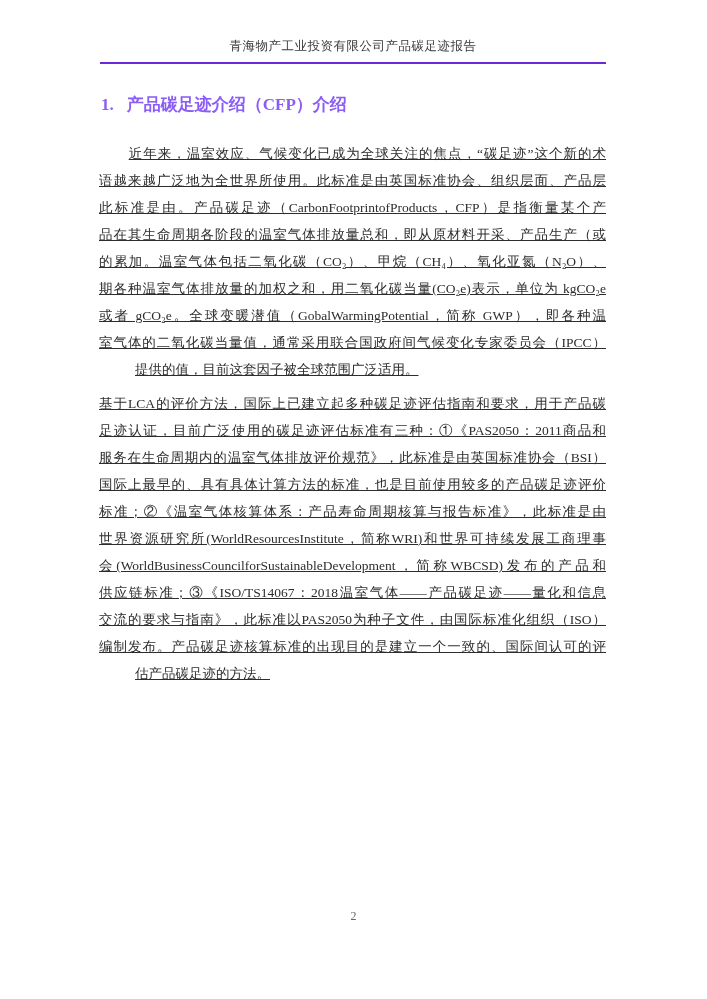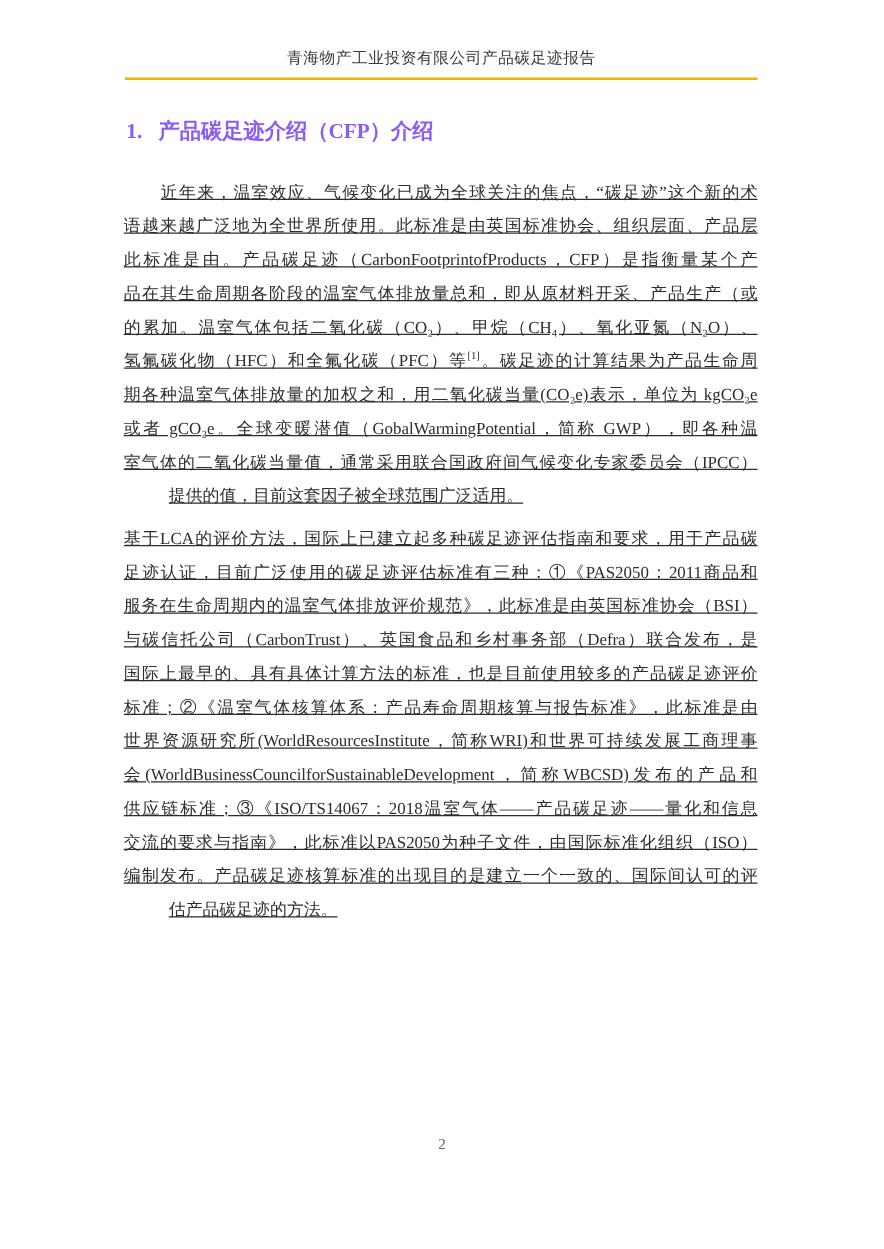--- a/index.html
+++ b/index.html
@@ -13,21 +13,21 @@
     font-family: "Liberation Serif", "DejaVu Serif", serif;
     color: #2d2d2d;
   }
   .header {
     position: absolute;
     top: 0;
     left: 100px;
     right: 101px;
     padding-top: 38px;
     padding-bottom: 7px;
-    border-bottom: 2px solid #eab308;
+    border-bottom: 2px solid #6d28d9;
     text-align: center;
   }
   .header-title {
     font-size: 12.5px;
     color: #3a3a3a;
     letter-spacing: 0.5px;
   }
   .content {
     position: absolute;
     top: 88px;
@@ -84,31 +84,29 @@
       <span class="h-num">1.</span><span>产品碳足迹介绍（CFP）介绍</span>
     </div>
 
     <div>
         <div class="para">
           <div class="line first">近年来，温室效应、气候变化已成为全球关注的焦点，“碳足迹”这个新的术</div>
           <div class="line">语越来越广泛地为全世界所使用。此标准是由英国标准协会、组织层面、产品层</div>
           <div class="line">此标准是由。产品碳足迹（CarbonFootprintofProducts，CFP）是指衡量某个产</div>
           <div class="line">品在其生命周期各阶段的温室气体排放量总和，即从原材料开采、产品生产（或</div>
           <div class="line">的累加。温室气体包括二氧化碳（CO₂）、甲烷（CH₄）、氧化亚氮（N₂O）、</div>
-          <div class="line">氢氟碳化物（HFC）和全氟化碳（PFC）等<sup>[1]</sup>。碳足迹的计算结果为产品生命周</div>
           <div class="line">期各种温室气体排放量的加权之和，用二氧化碳当量(CO₂e)表示，单位为 kgCO₂e</div>
           <div class="line">或者 gCO₂e。全球变暖潜值（GobalWarmingPotential，简称 GWP），即各种温</div>
           <div class="line">室气体的二氧化碳当量值，通常采用联合国政府间气候变化专家委员会（IPCC）</div>
           <div class="line last">提供的值，目前这套因子被全球范围广泛适用。</div>
         </div>
         <div class="para">
           <div class="line">基于LCA的评价方法，国际上已建立起多种碳足迹评估指南和要求，用于产品碳</div>
           <div class="line">足迹认证，目前广泛使用的碳足迹评估标准有三种：①《PAS2050：2011商品和</div>
           <div class="line">服务在生命周期内的温室气体排放评价规范》，此标准是由英国标准协会（BSI）</div>
-          <div class="line">与碳信托公司（CarbonTrust）、英国食品和乡村事务部（Defra）联合发布，是</div>
           <div class="line">国际上最早的、具有具体计算方法的标准，也是目前使用较多的产品碳足迹评价</div>
           <div class="line">标准；②《温室气体核算体系：产品寿命周期核算与报告标准》，此标准是由</div>
           <div class="line">世界资源研究所(WorldResourcesInstitute，简称WRI)和世界可持续发展工商理事</div>
           <div class="line">会(WorldBusinessCouncilforSustainableDevelopment，简称WBCSD)发布的产品和</div>
           <div class="line">供应链标准；③《ISO/TS14067：2018温室气体——产品碳足迹——量化和信息</div>
           <div class="line">交流的要求与指南》，此标准以PAS2050为种子文件，由国际标准化组织（ISO）</div>
           <div class="line">编制发布。产品碳足迹核算标准的出现目的是建立一个一致的、国际间认可的评</div>
           <div class="line last">估产品碳足迹的方法。</div>
         </div>
       </div>

